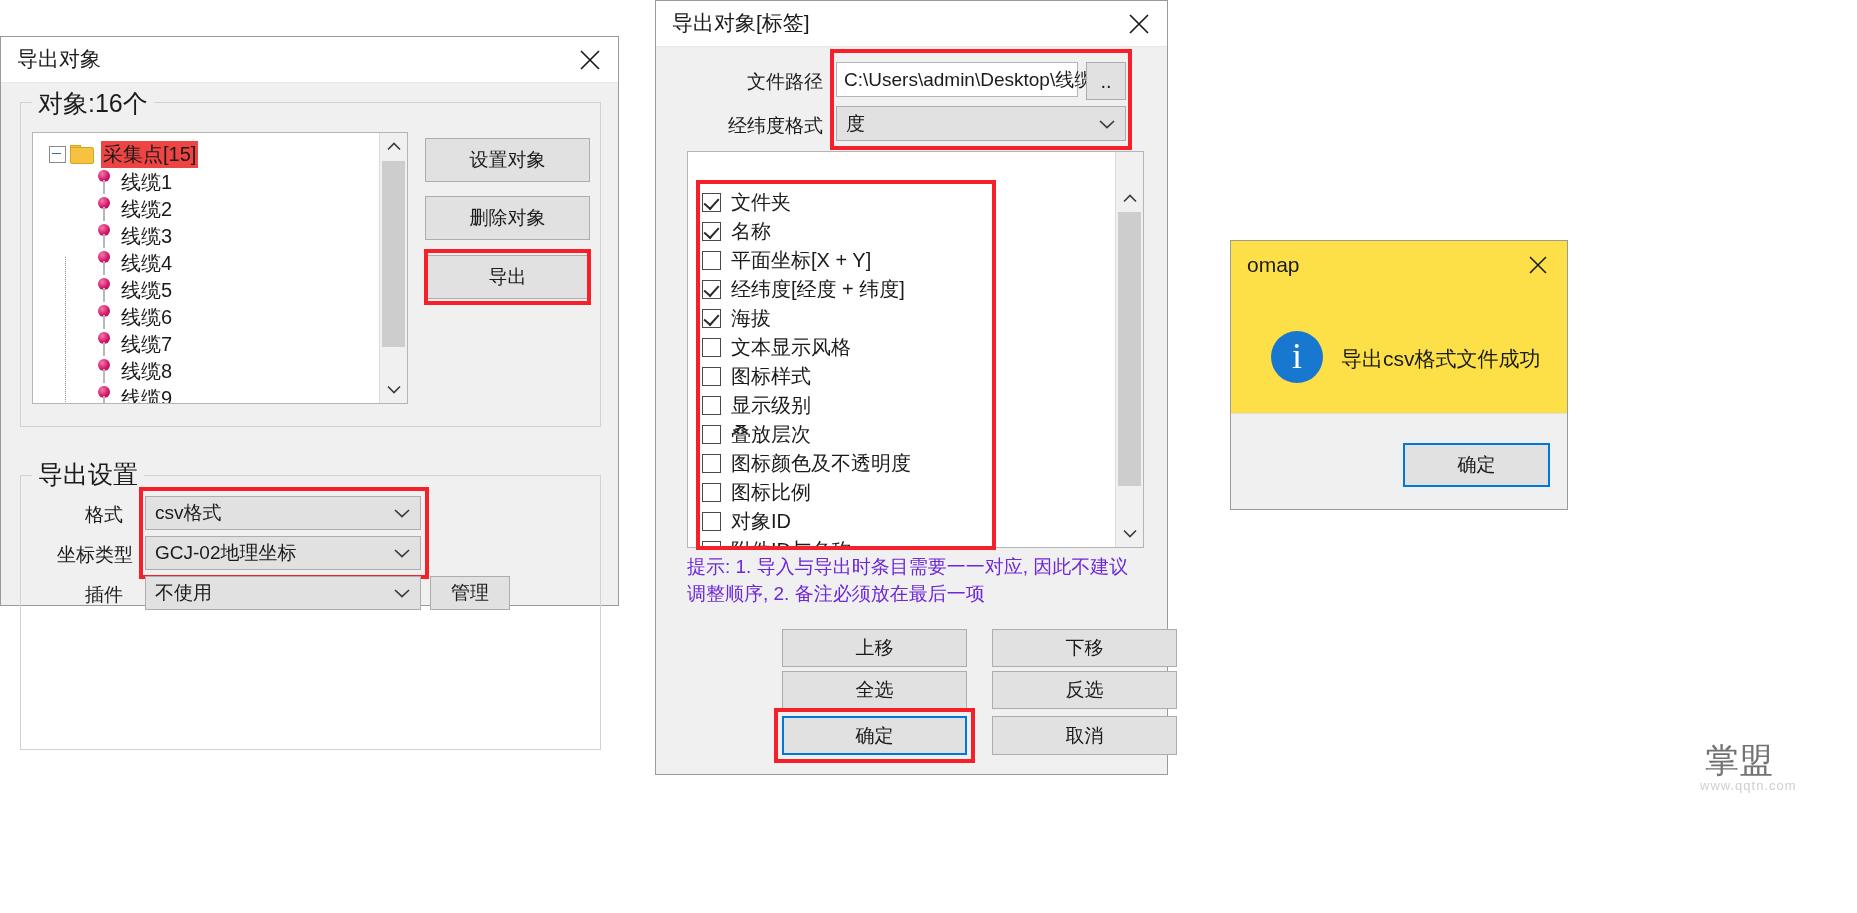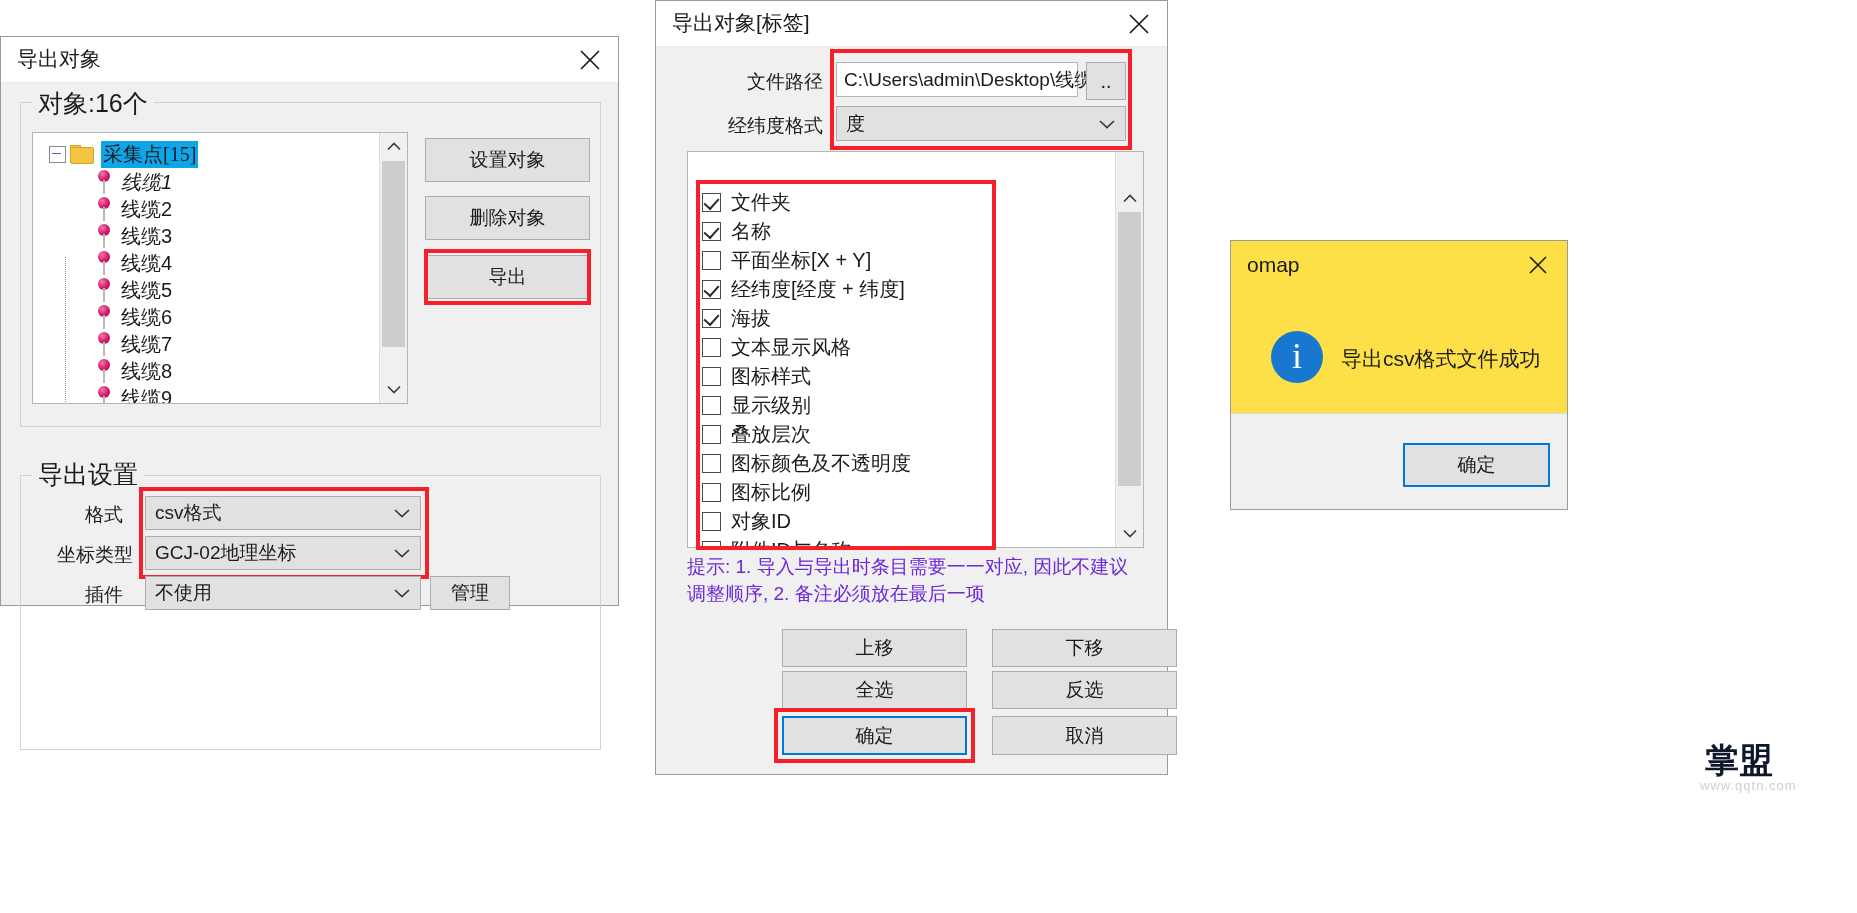--- a/index.html
+++ b/index.html
@@ -42,21 +42,21 @@
   .expander{width:15px;height:15px;border:1px solid #8a8a8a;background:#fff;display:inline-block;position:relative;margin-right:4px;}
   .expander::before{content:"";position:absolute;left:2px;top:6px;width:9px;height:1px;background:#3a6ea5;}
   .folder{width:24px;height:19px;margin-right:7px;position:relative;display:inline-block;}
   .folder .f-back{position:absolute;left:0;top:2px;width:24px;height:17px;background:#f5c242;border:1px solid #d9a520;border-radius:1px 2px 2px 2px;box-sizing:border-box;}
   .folder .f-tab{position:absolute;left:0;top:0;width:11px;height:4px;background:#f5c242;border:1px solid #d9a520;border-bottom:none;box-sizing:border-box;}
   .pin{width:22px;height:28px;position:relative;display:inline-block;margin-right:6px;}
   .pin .head{position:absolute;left:5px;top:2px;width:12px;height:12px;border-radius:50%;
       background:radial-gradient(circle at 35% 32%,#f07ca8 0%,#d6156a 55%,#a00a4e 100%);}
   .pin .needle{position:absolute;left:10px;top:12px;width:2px;height:14px;background:#b8b8b8;}
   .dotted{position:absolute;border-left:1px dotted #8a8a8a;}
-  .sel-hl{background:#0ea5e9;padding:0 2px;font-family:Liberation Serif, serif;}
+  .sel-hl{background:#ef4444;padding:0 2px;}
 
   .scrollbar{position:absolute;top:0;right:0;width:27px;bottom:0;background:#f0f0f0;border-left:1px solid #dcdcdc;}
   .sb-arrow{position:absolute;left:0;width:27px;height:27px;display:flex;align-items:center;justify-content:center;background:#f0f0f0;}
   .sb-thumb{position:absolute;left:2px;width:23px;background:#cdcdcd;}
 
   
   .cblist{position:absolute;background:#ffffff;border:1px solid #b5b5b5;box-sizing:border-box;overflow:hidden;}
   .cbhdr{position:absolute;left:0;top:0;right:0;height:33px;background:#f0f0f0;border-bottom:1px solid #d2d2d2;}
   .cbhdr .ht{position:absolute;left:10px;top:5px;font-size:20px;color:#1b1b1b;}
   .cbhdr .hsep{position:absolute;top:0;bottom:0;width:1px;background:#d2d2d2;}
@@ -72,21 +72,21 @@
   .msgwin{position:absolute;background:#fde047;border:1px solid #9b9b9b;box-sizing:border-box;}
   .msg-title{position:absolute;left:16px;top:12px;font-size:21px;color:#1b1b1b;}
   .msg-close{position:absolute;right:4px;top:4px;width:50px;height:40px;display:flex;align-items:center;justify-content:center;}
   .info-ic{position:absolute;width:52px;height:52px;border-radius:50%;background:#1877cf;}
   .info-ic::after{content:"i";position:absolute;left:0;right:0;top:50%;transform:translateY(-52%);
      text-align:center;font-family:"Liberation Serif",serif;font-size:36px;color:#ffffff;line-height:1;}
   .msg-text{position:absolute;font-size:21px;color:#1b1b1b;}
   .msg-foot{position:absolute;left:0;right:0;bottom:0;height:95px;background:#f0f0f0;border-top:1px solid #dfdfdf;}
 
   .wm{position:absolute;font-size:13px;color:#cfcfcf;letter-spacing:1px;}
-  .wm-big{position:absolute;font-size:34px;color:#0f172a;font-weight:bold;font-family:"DejaVu Serif",serif;}
+  .wm-big{position:absolute;font-size:34px;color:#737373;font-weight:normal;font-family:"DejaVu Serif",serif;}
 </style>
 </head>
 <body>
 
 <div class="root">
 
   <div class="win" style="left:0;top:0;width:619px;height:570px;margin-top:36px;">
 
     <div class="titlebar">
       <div class="title-text">导出对象</div>
@@ -106,21 +106,21 @@
 
         <div class="tnode" style="left:16px;top:7px;">
           <span class="expander"></span>
           <span class="folder">
               <span class="f-tab"></span>
               <span class="f-back"></span>
             </span>
           <span class="sel-hl">采集点[15]</span>
         </div>
 
-        <div class="tnode" style="left:60px;top:35px;font-style:italic;">
+        <div class="tnode" style="left:60px;top:35px;">
           <span class="pin">
               <span class="head"></span>
               <span class="needle"></span>
             </span>
           <span>线缆1</span>
         </div>
         <div class="tnode" style="left:60px;top:62px;">
           <span class="pin">
               <span class="head"></span>
               <span class="needle"></span>

